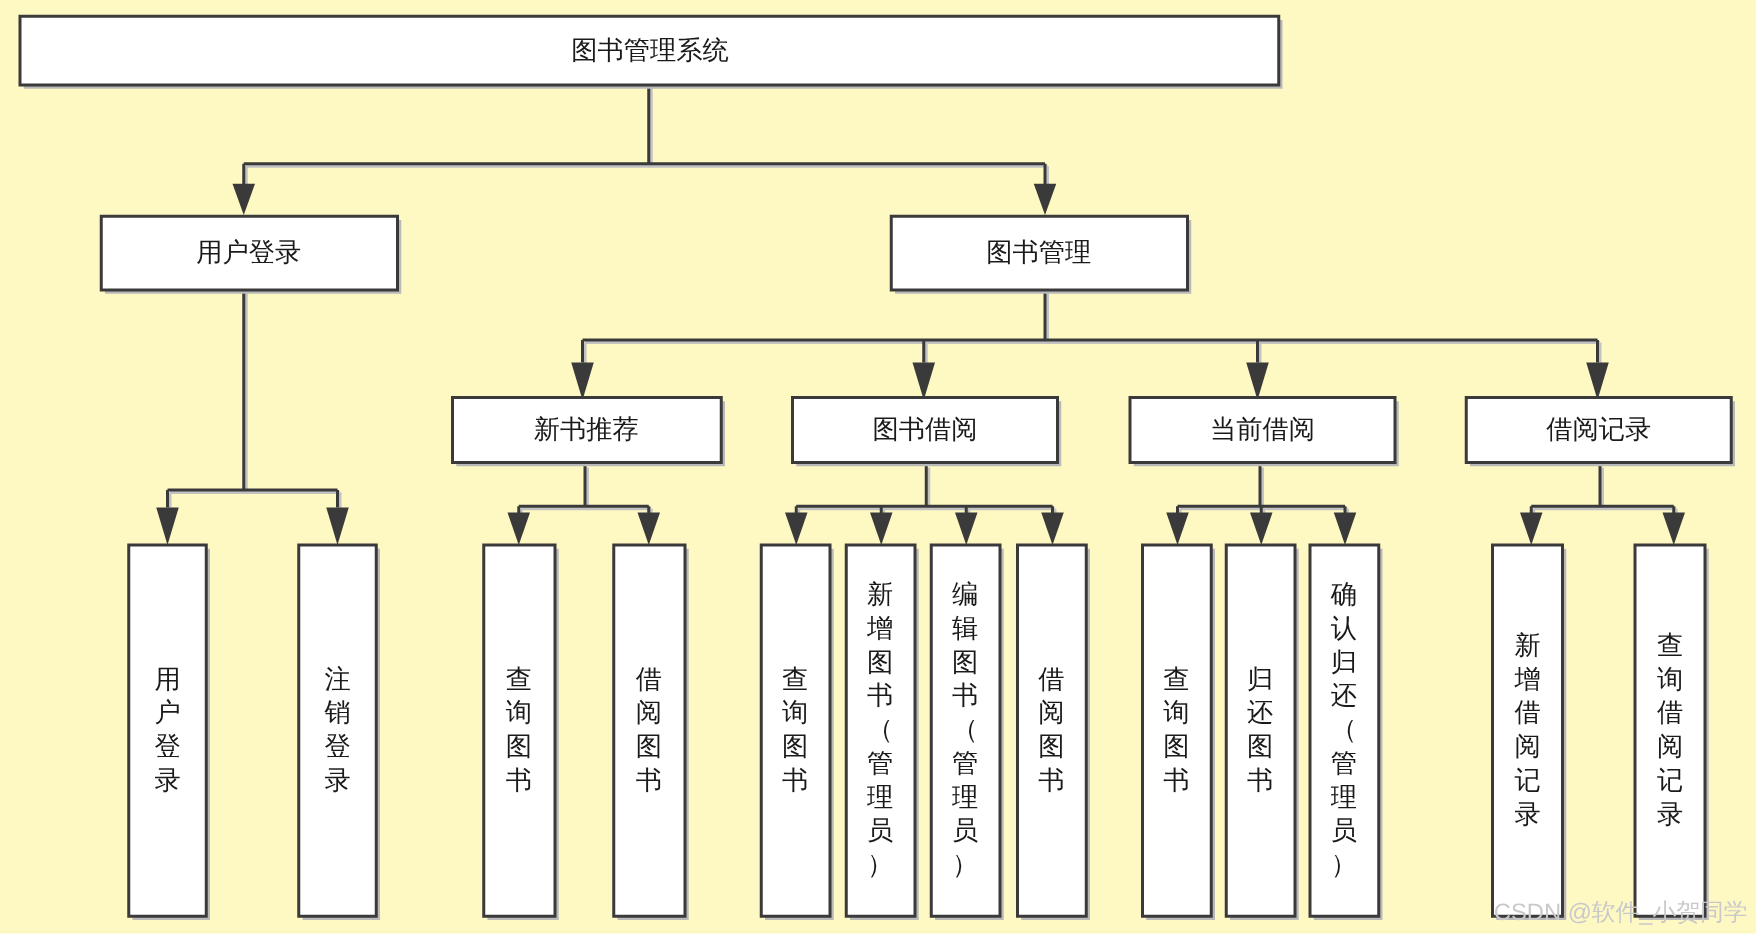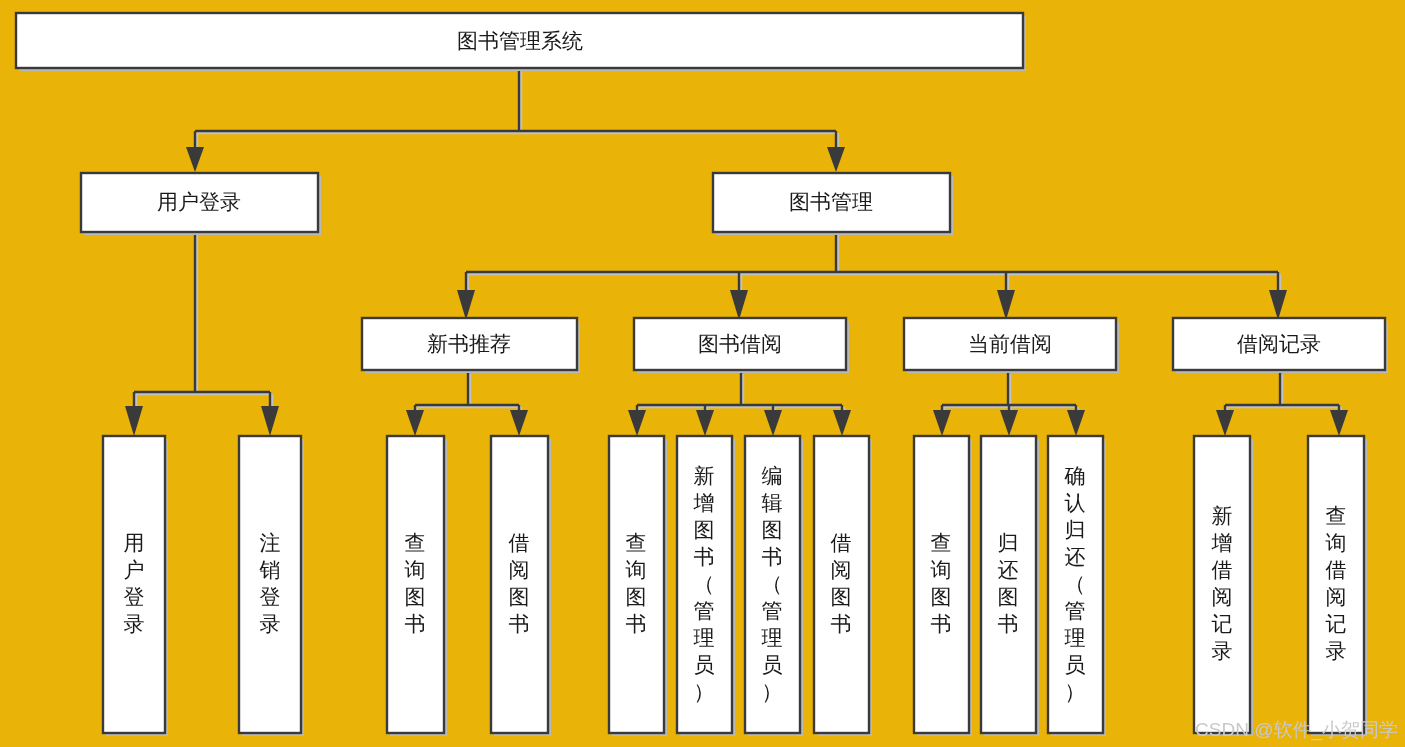--- a/index.html
+++ b/index.html
@@ -7,21 +7,21 @@
     padding: 0;
     background: #ffffff;
   }
   body {
     font-family: "Liberation Sans", "DejaVu Sans", sans-serif;
   }
   #diagram-root {
     position: relative;
     width: 1405px;
     height: 747px;
-    background: #eab308;
+    background: #fef9c3;
     overflow: hidden;
   }
   svg#flowchart {
     position: absolute;
     top: 0;
     left: 0;
     width: 1405px;
     height: 747px;
     display: block;
   }

